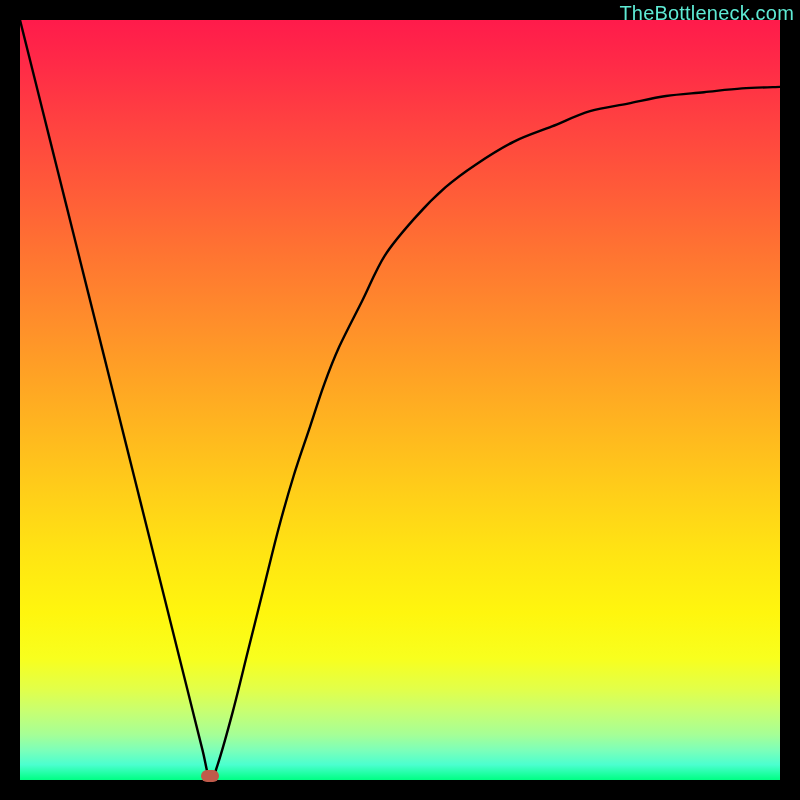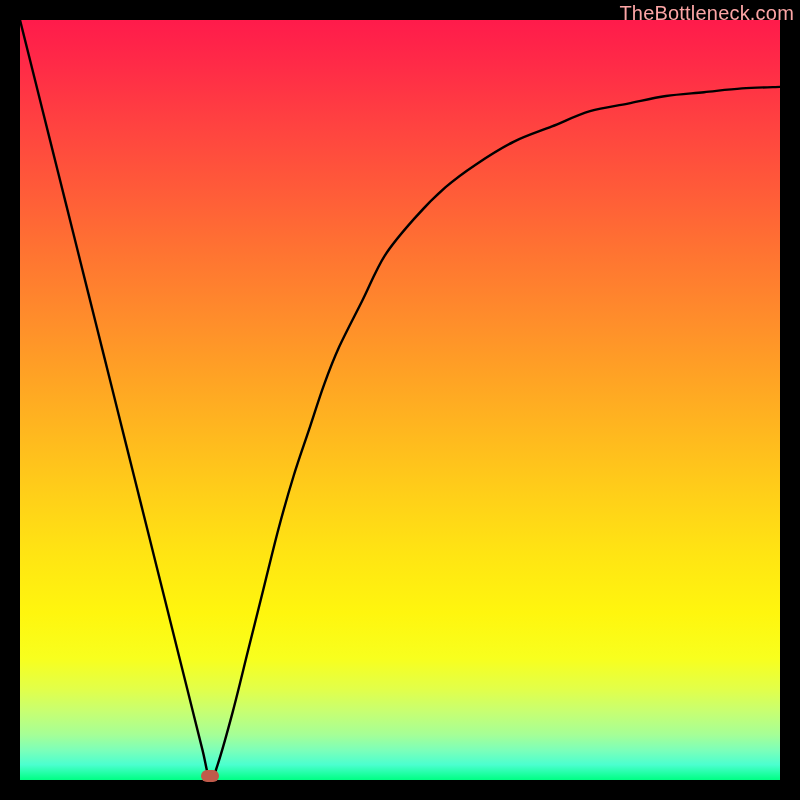--- a/index.html
+++ b/index.html
@@ -55,21 +55,21 @@
     width: 18px;
     height: 12px;
     border-radius: 6px;
     background: #c05a4a;
     transform: translate(-50%, -50%);
   }
   .watermark {
     position: absolute;
     top: 2px;
     right: 6px;
-    color: #fca5a5;
+    color: #5eead4;
     font-size: 20px;
     font-weight: 400;
     letter-spacing: 0.2px;
     user-select: none;
   }
 </style>
 </head>
 <body>
 
 <div class="outer">

